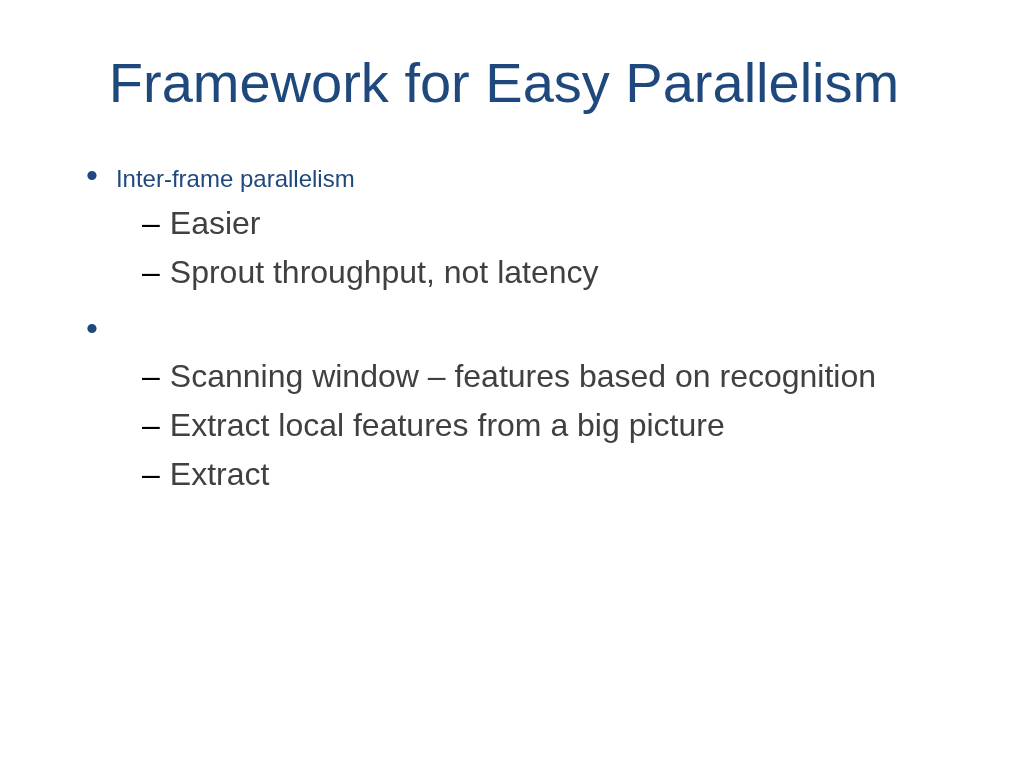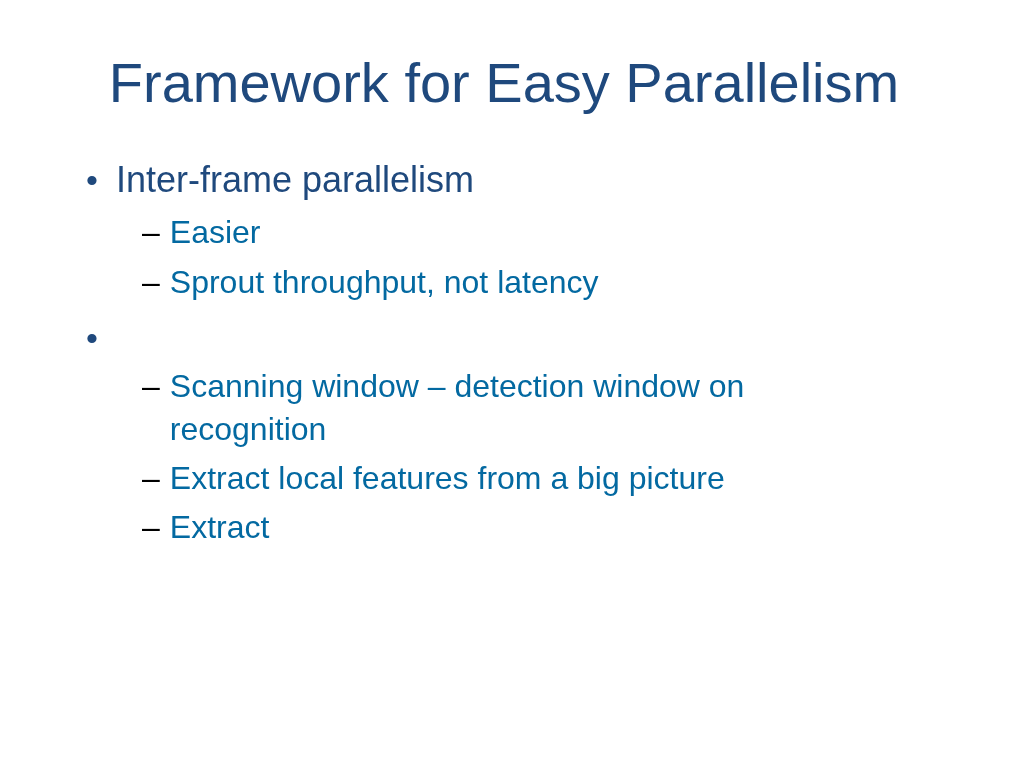--- a/index.html
+++ b/index.html
@@ -3,25 +3,25 @@
 <meta charset="utf-8">
 <style>
   * { margin: 0; padding: 0; box-sizing: border-box; }
   html, body { width: 1024px; height: 768px; background: #ffffff; font-family: Arial, Helvetica, sans-serif; overflow: hidden; }
   .slide { width: 1008px; height: 768px; padding: 40px 60px 40px 60px; }
   .title { color: #1f497d; font-size: 56px; font-weight: 400; text-align: center; margin-top: 10px; margin-bottom: 40px; letter-spacing: 0px; }
   .content { padding-left: 26px; padding-right: 40px; }
   .l1 { list-style: none; margin-bottom: 8px; }
   .l1-row { display: flex; align-items: baseline; }
   .l1-bullet { color: #1f497d; font-size: 34px; margin-right: 18px; line-height: 1.2; }
-  .l1-text { color: #1f497d; font-size: 36px; line-height: 1.4; }
+  .l1-text { color: #1f497d; font-size: 24px; line-height: 1.4; }
   .l2-group { list-style: none; padding-left: 56px; margin-top: 6px; margin-bottom: 14px; }
   .l2 { display: flex; align-items: baseline; margin-bottom: 6px; }
   .l2-dash { color: #000000; font-size: 32px; margin-right: 10px; line-height: 1.35; }
-  .l2-text { color: #0369a1; font-size: 32px; line-height: 1.35; }
+  .l2-text { color: #404040; font-size: 32px; line-height: 1.35; }
 </style>
 </head>
 <body>
 
 <div class="slide">
   <h1 class="title">Framework for Easy Parallelism</h1>
 
   <ul class="content">
 
     <li class="l1">
@@ -41,21 +41,21 @@
       </ul>
     </li>
 
     <li class="l1">
       <div class="l1-row">
         <span class="l1-bullet">•</span>
       </div>
       <ul class="l2-group">
         <li class="l2">
           <span class="l2-dash">–</span>
-          <span class="l2-text">Scanning window – detection window on recognition</span>
+          <span class="l2-text">Scanning window – features based on recognition</span>
         </li>
         <li class="l2">
           <span class="l2-dash">–</span>
           <span class="l2-text">Extract local features from a big picture</span>
         </li>
         <li class="l2">
           <span class="l2-dash">–</span>
           <span class="l2-text">Extract</span>
         </li>
       </ul>

